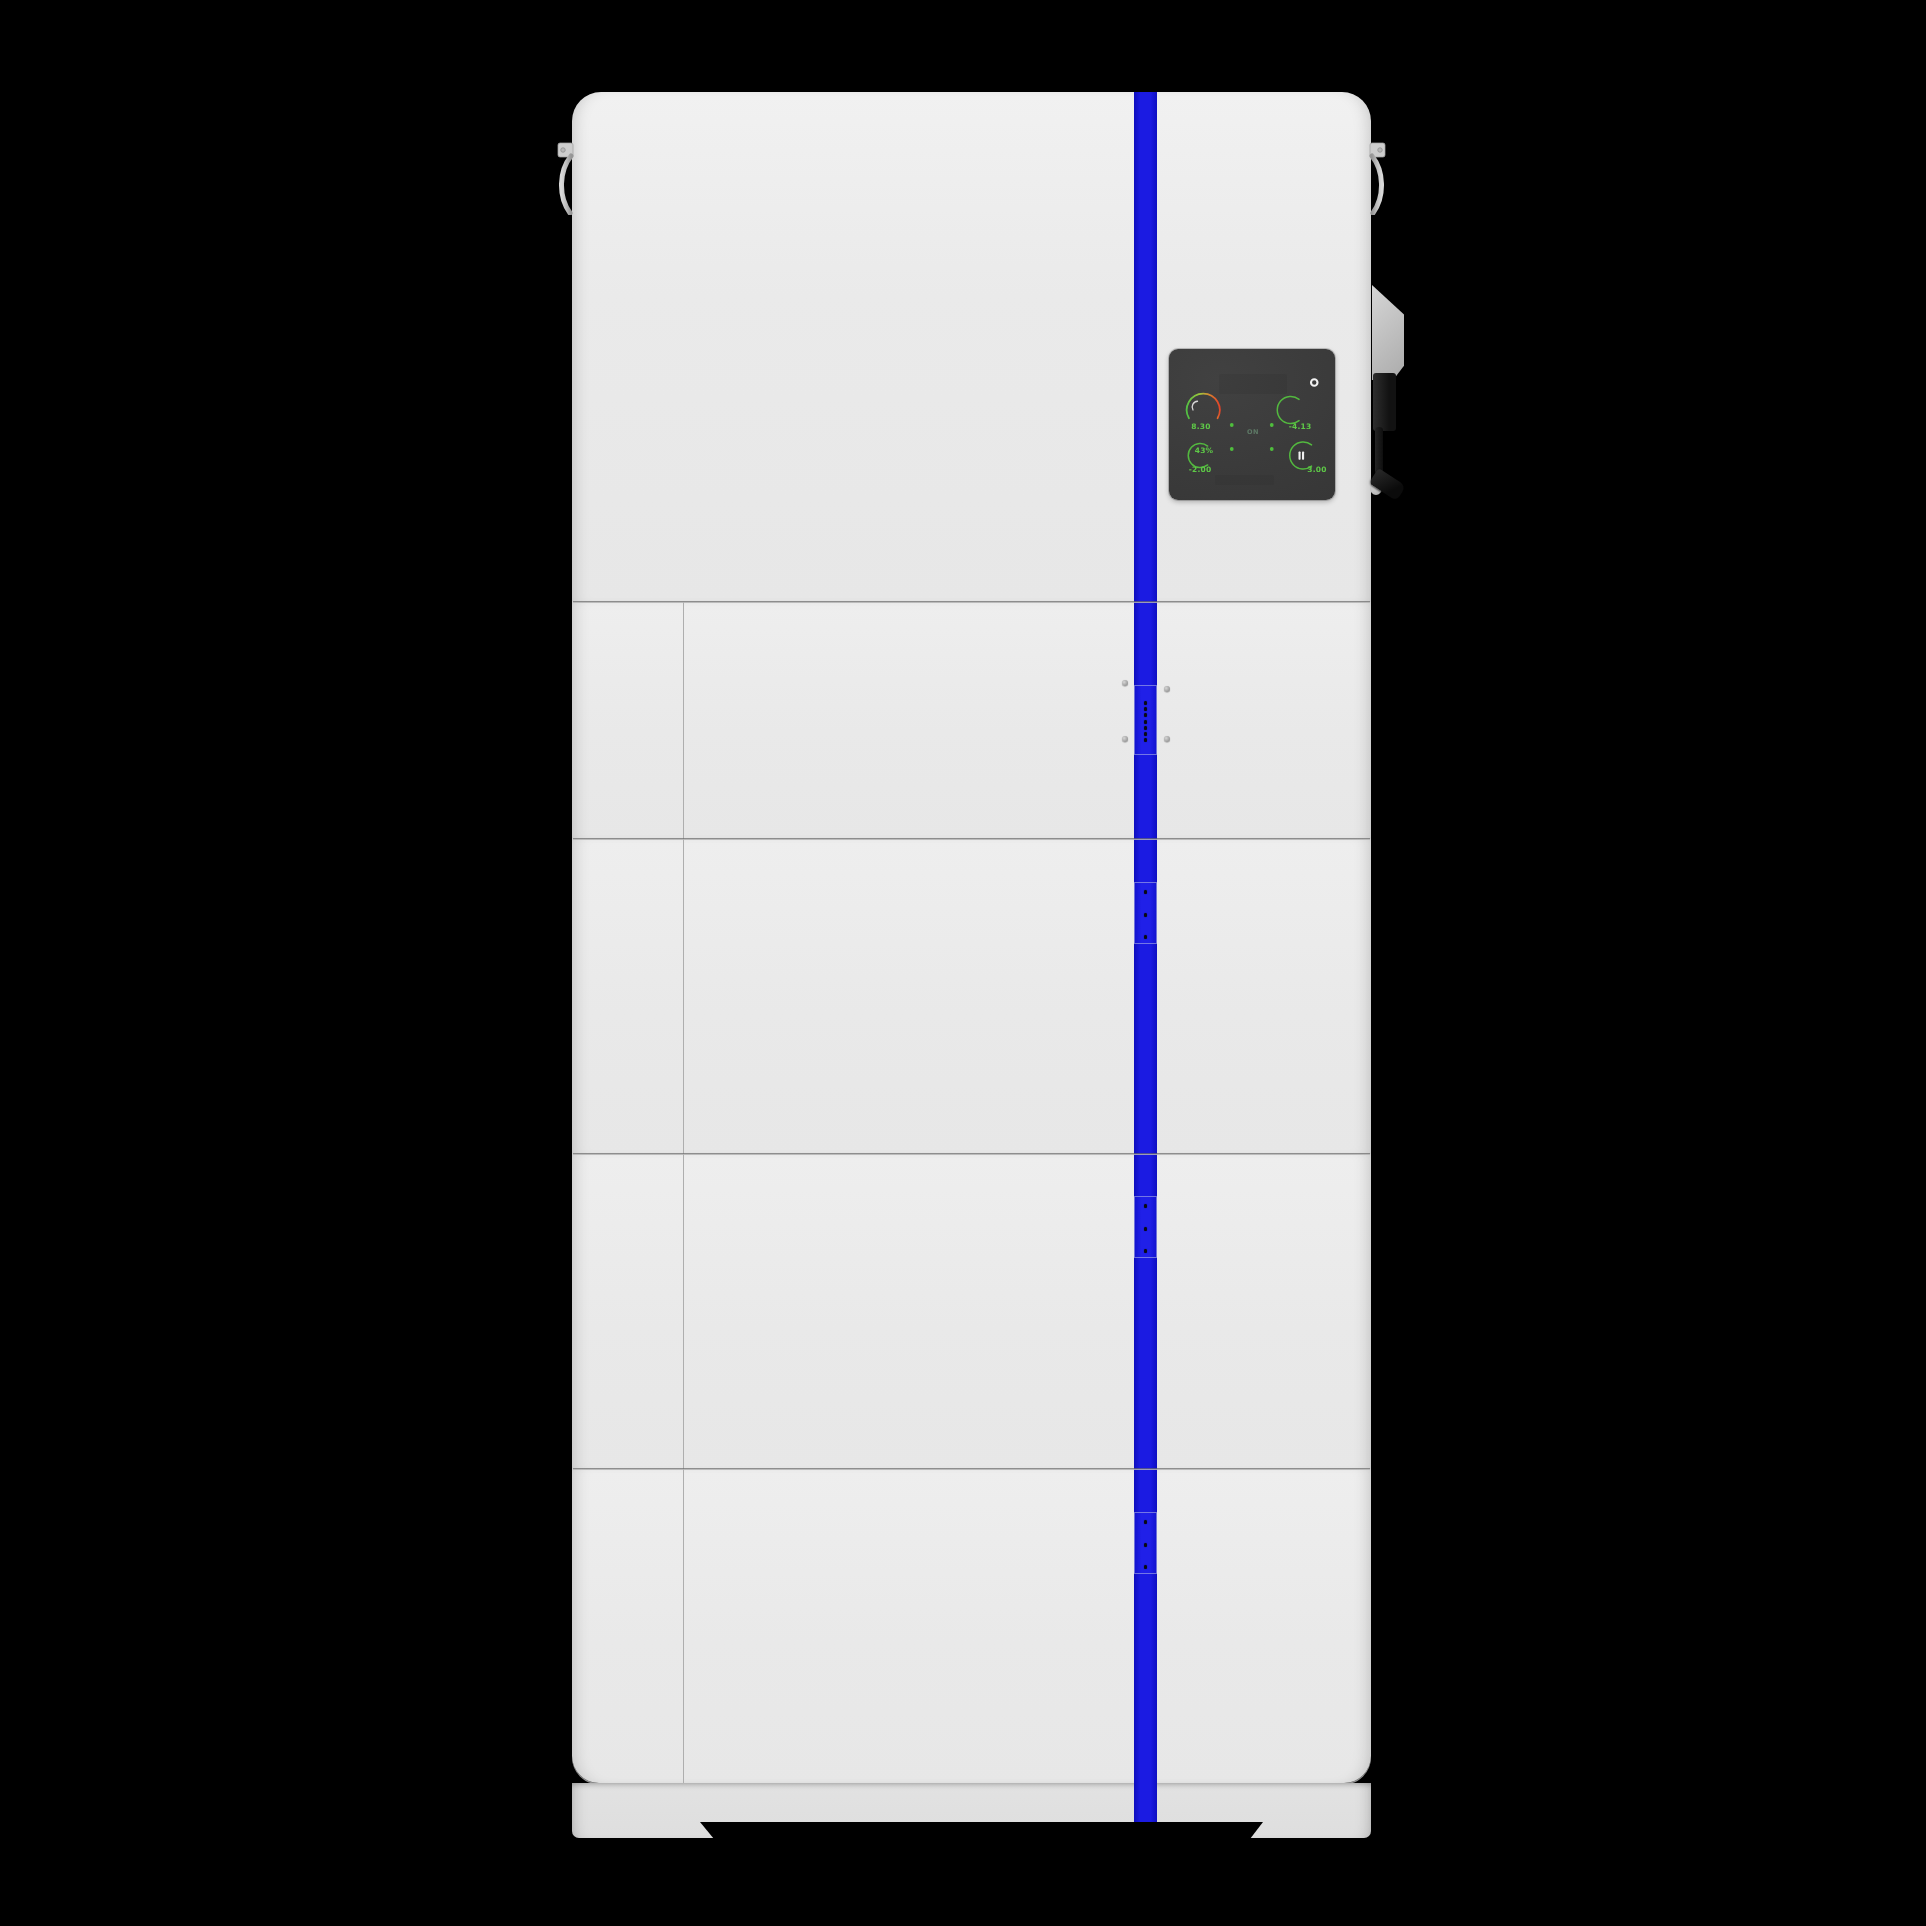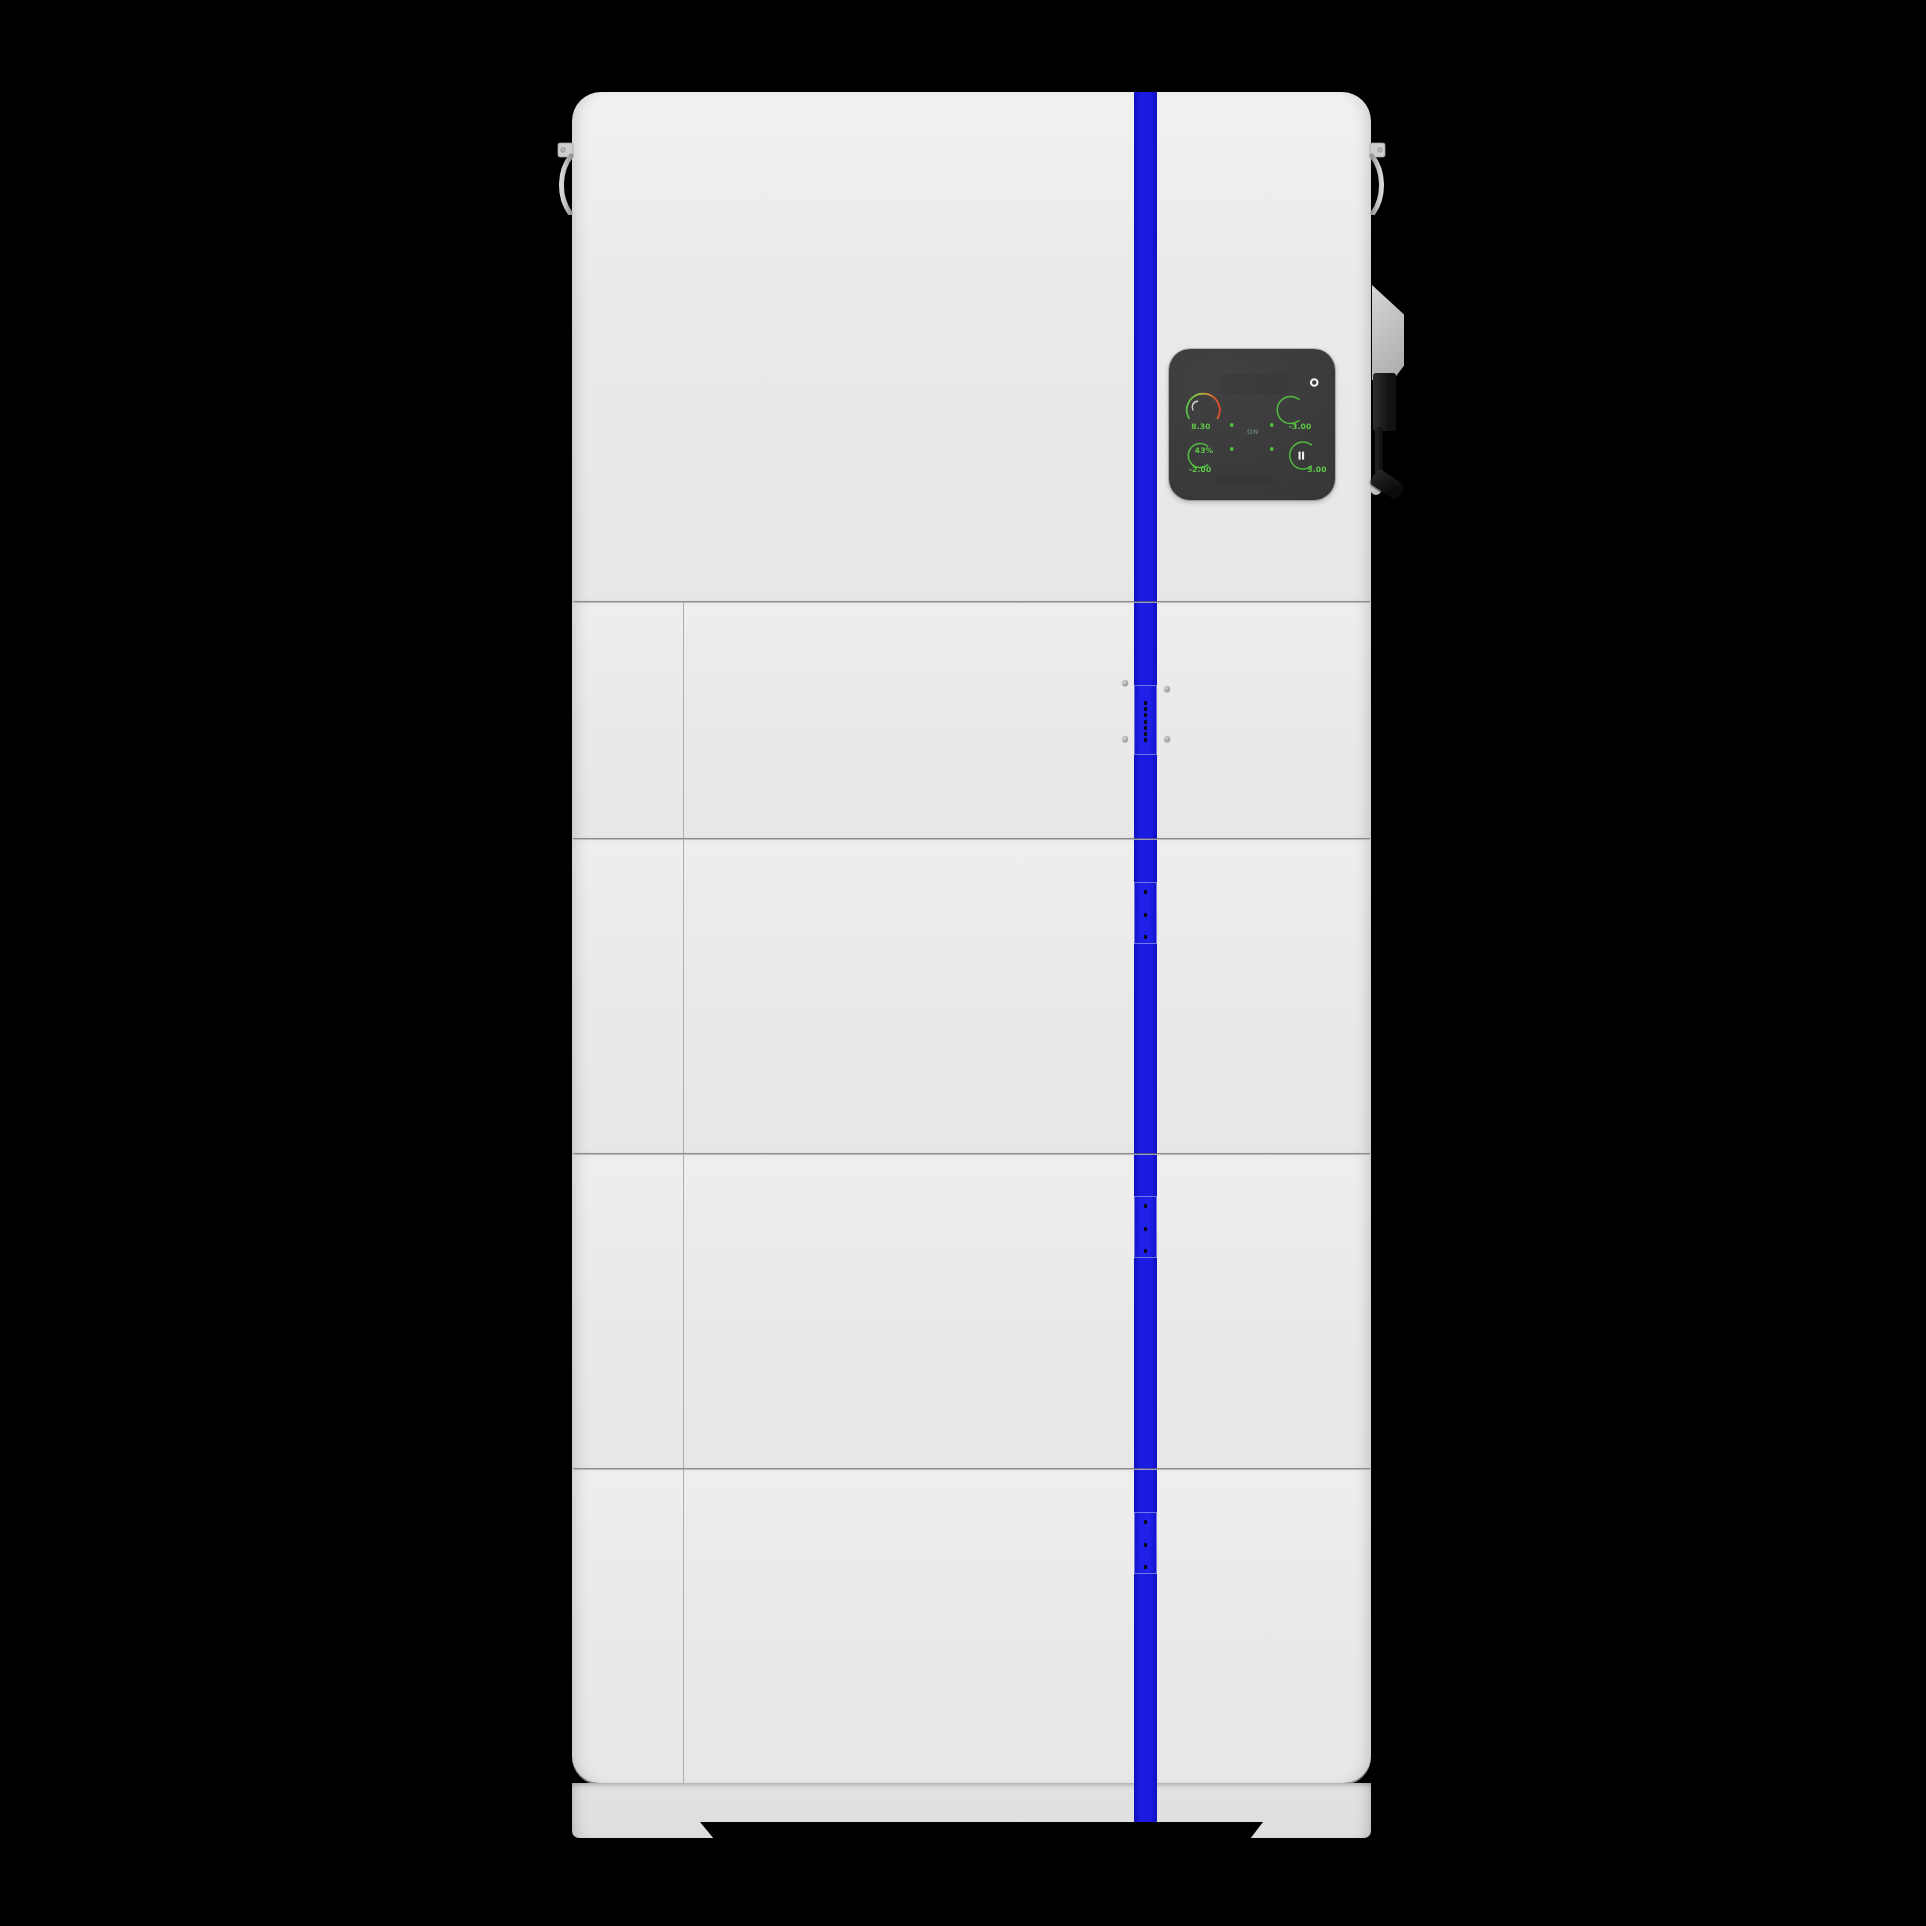--- a/index.html
+++ b/index.html
@@ -30,21 +30,21 @@
   .led{position:absolute;left:50%;width:3.5px;height:3.5px;margin-left:-1.8px;border-radius:50%;
        background:#0a0a14;box-shadow:0 0 1px rgba(0,0,0,.8);}
   .screw{position:absolute;width:5.5px;height:6px;border-radius:50%;z-index:7;
          background:radial-gradient(circle at 35% 35%,#d6d6d6,#9a9a9a 70%,#7d7d7d);
          box-shadow:0 0.5px 1px rgba(0,0,0,.35);}
   .notch{position:absolute;left:0;top:1730px;width:799px;height:17px;background:#000;z-index:8;
          clip-path:polygon(128px 0,691px 0,678px 100%,142px 100%);}
   
   .screen{position:absolute;left:597px;top:257px;width:166px;height:151px;z-index:9;
           background:radial-gradient(140% 120% at 30% 20%,#414141,#3a3a3a 55%,#353535);
-          border-radius:21px;box-shadow:0 0 0 1px rgba(0,0,0,.18), 0 2px 5px rgba(0,0,0,.25);}
+          border-radius:9px;box-shadow:0 0 0 1px rgba(0,0,0,.18), 0 2px 5px rgba(0,0,0,.25);}
   .screen svg{position:absolute;left:0;top:0;}
   .val{position:absolute;transform:translate(-50%,-50%);font-weight:700;font-size:7.5px;
        color:#5ec947;letter-spacing:0.2px;white-space:nowrap;}
   .val-dim{color:rgba(120,170,135,.55);font-size:6.5px;letter-spacing:0.5px;}
   .ghost{position:absolute;background:#000;opacity:.05;border-radius:1.5px;}
   
   .handle{position:absolute;width:23px;height:75px;z-index:10;}
   .handle-left{left:-17px;top:48px;}
   .handle-right{left:793px;top:48px;transform:scaleX(-1);}
   
@@ -158,21 +158,21 @@
         <path d="M 284.6 191.7 A 27 27 0 1 0 284.6 234.3" fill="none" stroke="#53b93f" stroke-width="3" stroke-linecap="round"></path>
         <circle cx="290" cy="67" r="6.5" fill="none" stroke="#f2f2f2" stroke-width="4.2"></circle>
         <rect x="258.5" y="205" width="4.2" height="16.5" rx="1.5" fill="#f0f0f0"></rect>
         <rect x="265.5" y="205" width="4.2" height="16.5" rx="1.5" fill="#f0f0f0"></rect>
         <circle cx="125" cy="152" r="3.8" fill="#4fbe3d"></circle>
         <circle cx="205" cy="152" r="3.8" fill="#4fbe3d"></circle>
         <circle cx="125" cy="200" r="3.8" fill="#4fbe3d"></circle>
         <circle cx="205" cy="200" r="3.8" fill="#4fbe3d"></circle>
       </svg>
       <div class="val" style="left:32px;top:77px">8.30</div>
-      <div class="val" style="left:131px;top:77px">-3.00</div>
+      <div class="val" style="left:131px;top:77px">-4.13</div>
       <div class="val" style="left:35px;top:101px">43%</div>
       <div class="val" style="left:31px;top:120px">-2.00</div>
       <div class="val" style="left:148px;top:120px">3.00</div>
       <div class="val val-dim" style="left:84px;top:83px">ON</div>
     </div>
 
   </div>
 </div>
 
 

